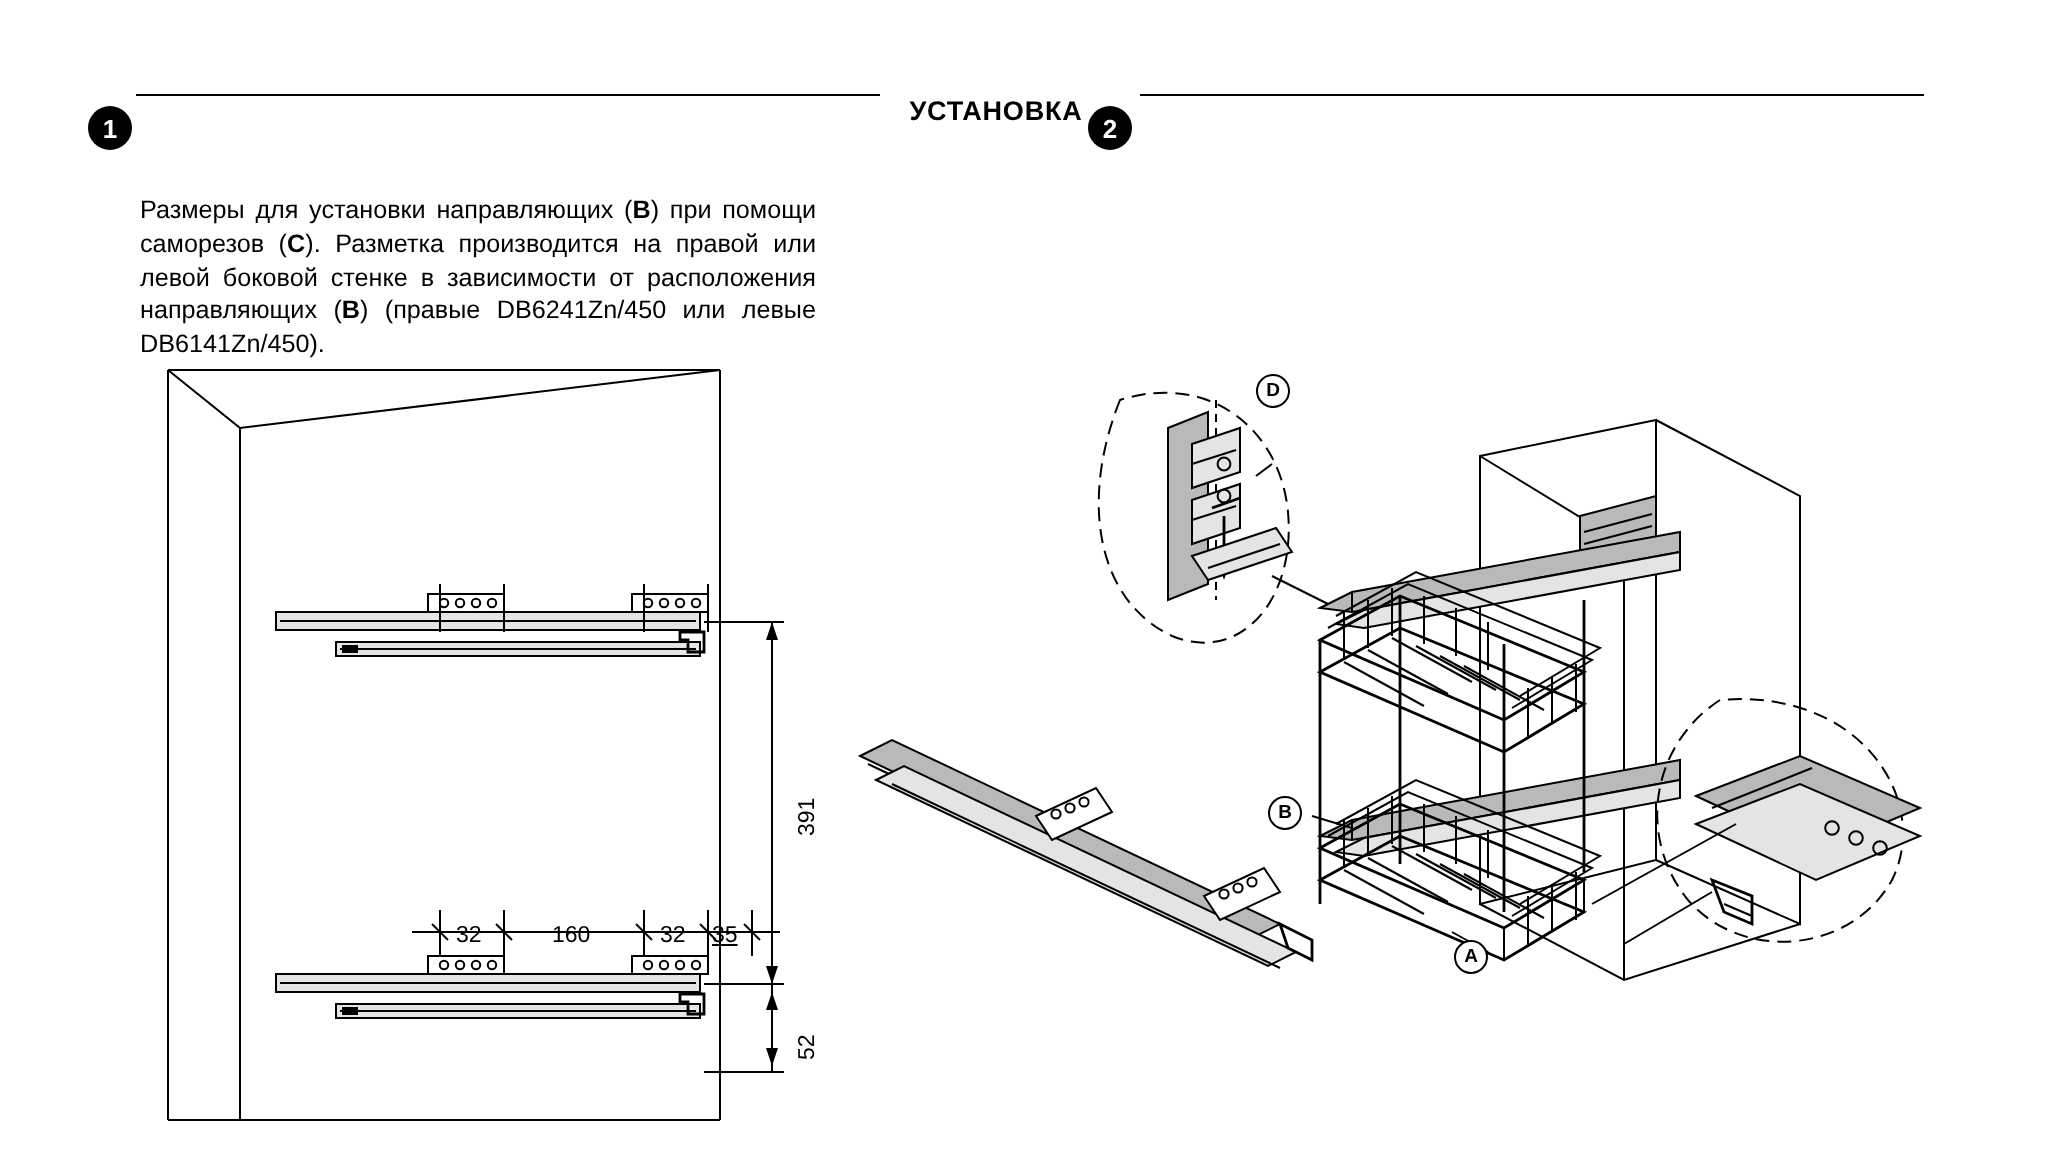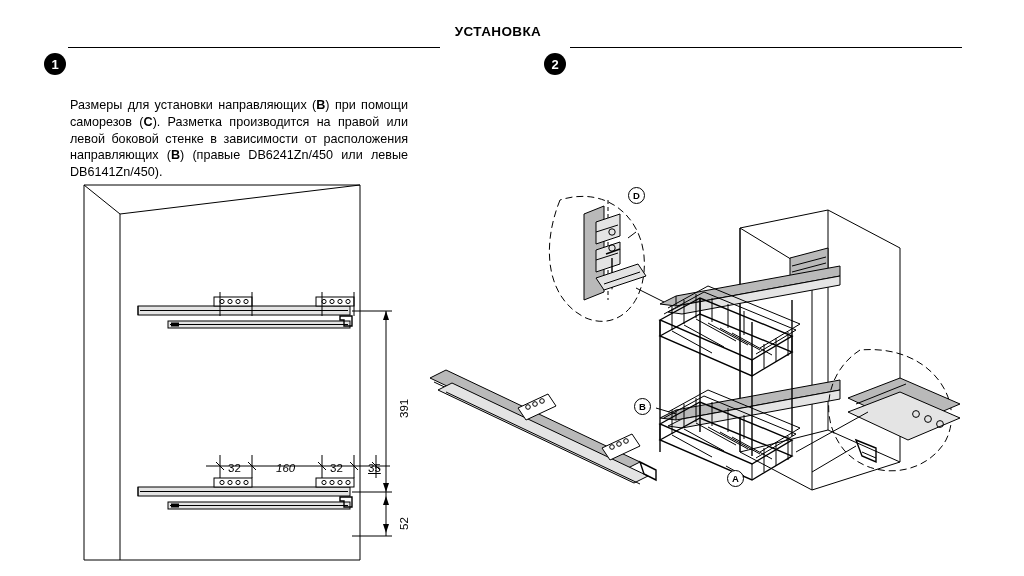--- a/index.html
+++ b/index.html
@@ -1,21 +1,21 @@
 <!DOCTYPE html>
 <html><head>
 <meta charset="utf-8">
 <style>
   html,body{margin:0;padding:0;background:#ffffff;}
   body{width:1024px;height:576px;position:relative;overflow:hidden;
        font-family:"Liberation Sans",sans-serif;color:#000;}
   .page{position:absolute;left:0;top:0;width:1024px;height:576px;}
 
   
-  .title{position:absolute;left:0;top:24px;width:996px;text-align:center;
+  .title{position:absolute;left:0;top:48px;width:996px;text-align:center;
          font-size:13.5px;font-weight:bold;letter-spacing:.4px;}
   .title span{display:inline-block;padding:0 6px;}
 
   
   .rule{position:absolute;height:1px;background:#000;}
 
   
   .bullet{position:absolute;width:22px;height:22px;border-radius:50%;
           background:#000;color:#fff;font-size:13px;font-weight:bold;
           display:flex;align-items:center;justify-content:center;}
@@ -260,23 +260,23 @@
 
     <path class="thin" d="M796 452 L868 412"></path>
     <path class="thin" d="M812 472 L856 446"></path>
 
     <path class="thin" d="M656 408 L676 414"></path>
     <path class="thin" d="M744 476 L726 466"></path>
     <path class="thin" d="M636 232 L628 238"></path>
   </svg>
 
   <div class="dim" style="left:228px;top:462px;">32</div>
-  <div class="dim" style="left:276px;top:462px;font-style:italic;">160</div>
+  <div class="dim" style="left:276px;top:462px;">160</div>
   <div class="dim" style="left:330px;top:462px;">32</div>
-  <div class="dim" style="left:368px;top:462px;text-decoration:underline;">35</div>
+  <div class="dim" style="left:356px;top:462px;text-decoration:underline;">35</div>
 
   <div class="dim vert" style="left:398px;top:418px;">391</div>
   <div class="dim vert" style="left:398px;top:530px;">52</div>
 
   <div class="callout" style="left:628px;top:187px;">
     <span>D</span>
   </div>
   <div class="callout" style="left:634px;top:398px;">
     <span>B</span>
   </div>

